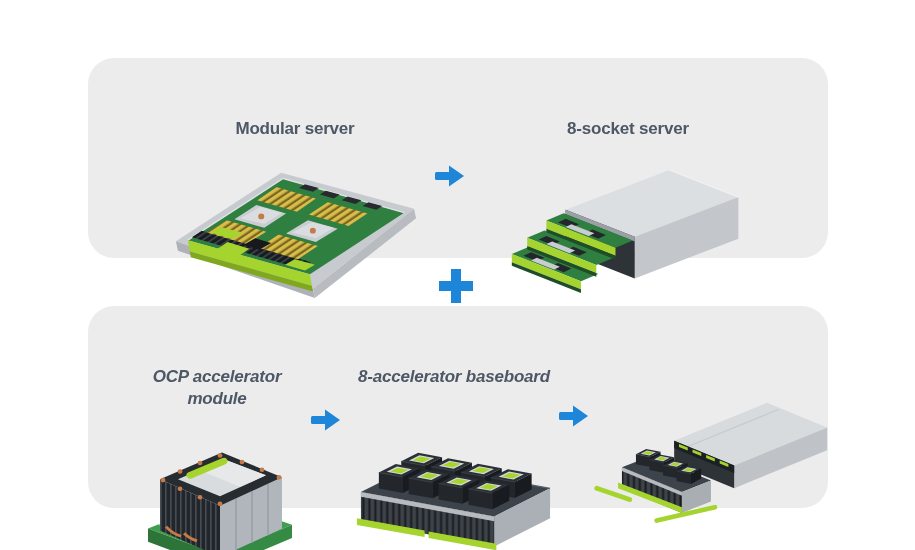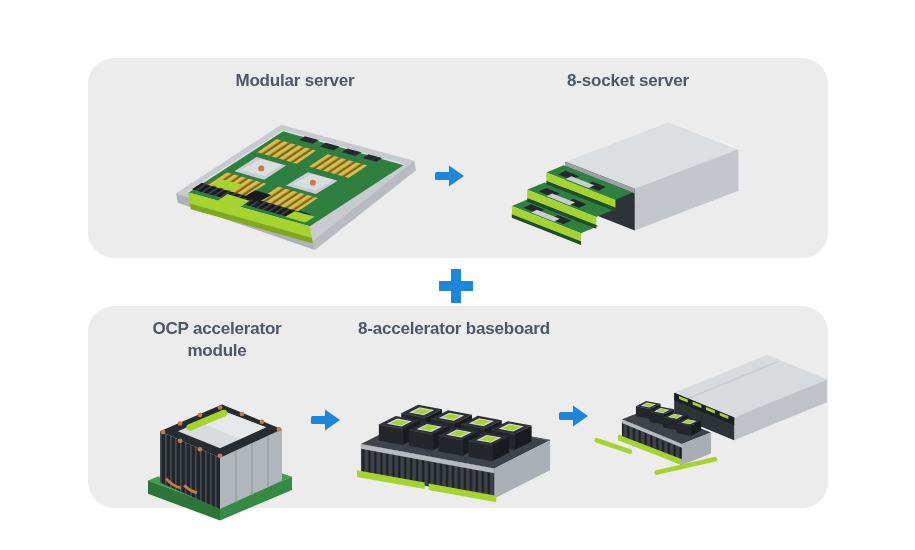--- a/index.html
+++ b/index.html
@@ -2,22 +2,22 @@
 <html><head>
 <meta charset="utf-8">
 <style>
   html,body{margin:0;padding:0;background:#ffffff;}
   .canvas{
     position:relative;width:915px;height:550px;background:#ffffff;
     font-family:"Liberation Sans",sans-serif;overflow:hidden;
   }
   .panel{position:absolute;background:#ececec;border-radius:26px;}
   .panel.top{left:88px;top:58px;width:740px;height:200px;}
-  .panel.bottom{left:88px;top:306px;width:740px;height:202px;}
-  .figure{position:absolute;text-align:center;}
+  .panel.bottom{left:88px;top:306px;width:740px;height:202px;font-style:italic;}
+  .figure{position:absolute;text-align:center;margin-top:48px;}
   .fig-label{font-size:17px;line-height:22px;font-weight:700;color:#4d5765;letter-spacing:-0.2px;}
   .illu{display:block;margin:0 auto;}
   .fig-modular{left:78px;top:12px;width:258px;}
   .fig-modular .illu{margin-top:10px;}
   .fig-socket{left:420px;top:12px;width:240px;}
   .fig-socket .illu{margin-top:10px;}
   .fig-ocp{left:40px;top:12px;width:178px;}
   .fig-ocp .illu{margin-top:16px;}
   .fig-baseboard{left:258px;top:12px;width:216px;}
   .fig-baseboard .illu{margin-top:14px;}

